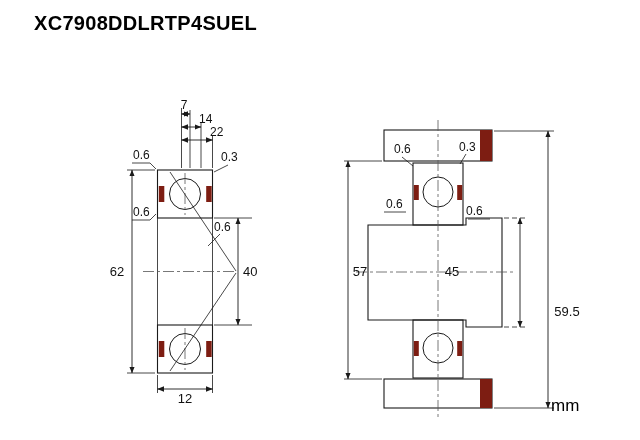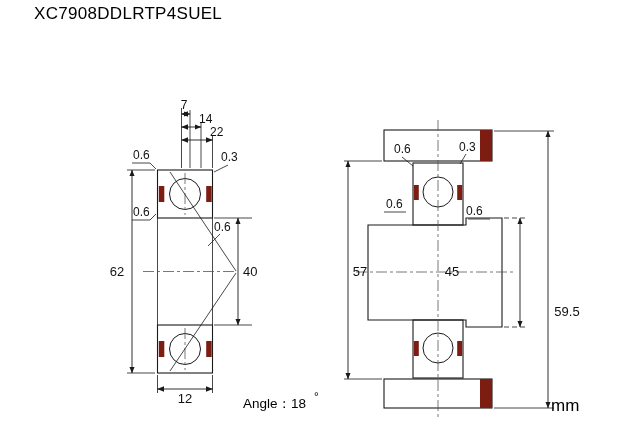--- a/index.html
+++ b/index.html
@@ -1,18 +1,18 @@
 <!DOCTYPE html>
 <html><head>
 <meta charset="utf-8">
 <style>
   html,body{margin:0;padding:0;background:#fff}
   .canvas{position:relative;width:640px;height:440px;background:#fff;overflow:hidden;
           font-family:"Liberation Sans",sans-serif;color:#000}
-  .title{position:absolute;left:34px;top:4px;font-size:17px;font-weight:400;letter-spacing:.3px}
+  .title{position:absolute;left:34px;top:12px;font-size:20px;font-weight:700;letter-spacing:.3px}
   .angle{position:absolute;left:243px;top:395px;font-size:13.5px}
   .angle .deg{position:relative;top:-7px;margin-left:8px;font-size:12px}
   .unit{position:absolute;left:551px;top:396px;font-size:17px}
   svg{position:absolute;left:0;top:0}
   .out{fill:none;stroke:#1a1a1a;stroke-width:1.1}
   .thin{fill:none;stroke:#1a1a1a;stroke-width:.8}
   .dim{fill:none;stroke:#1a1a1a;stroke-width:.9}
   .cl{fill:none;stroke:#555;stroke-width:.8;stroke-dasharray:11 3 3 3}
   .dash{stroke-dasharray:5 3}
   .ball{fill:#fff;stroke:#1a1a1a;stroke-width:1}
@@ -123,15 +123,14 @@
       <text class="d" x="394" y="153">0.6</text>
       <text class="d" x="459" y="151">0.3</text>
       <text class="d" x="386" y="208">0.6</text>
       <text class="d" x="466" y="215">0.6</text>
       <text class="db mid" x="360" y="276">57</text>
       <text class="db mid" x="452" y="276">45</text>
       <text class="db mid" x="567" y="316">59.5</text>
     </g>
   </svg>
 
-  <div class="angle"><span>Angle：</span><span>18</span><span class="deg">°</span></div>
   <div class="unit">mm</div>
 </div>
 
 </body></html>

